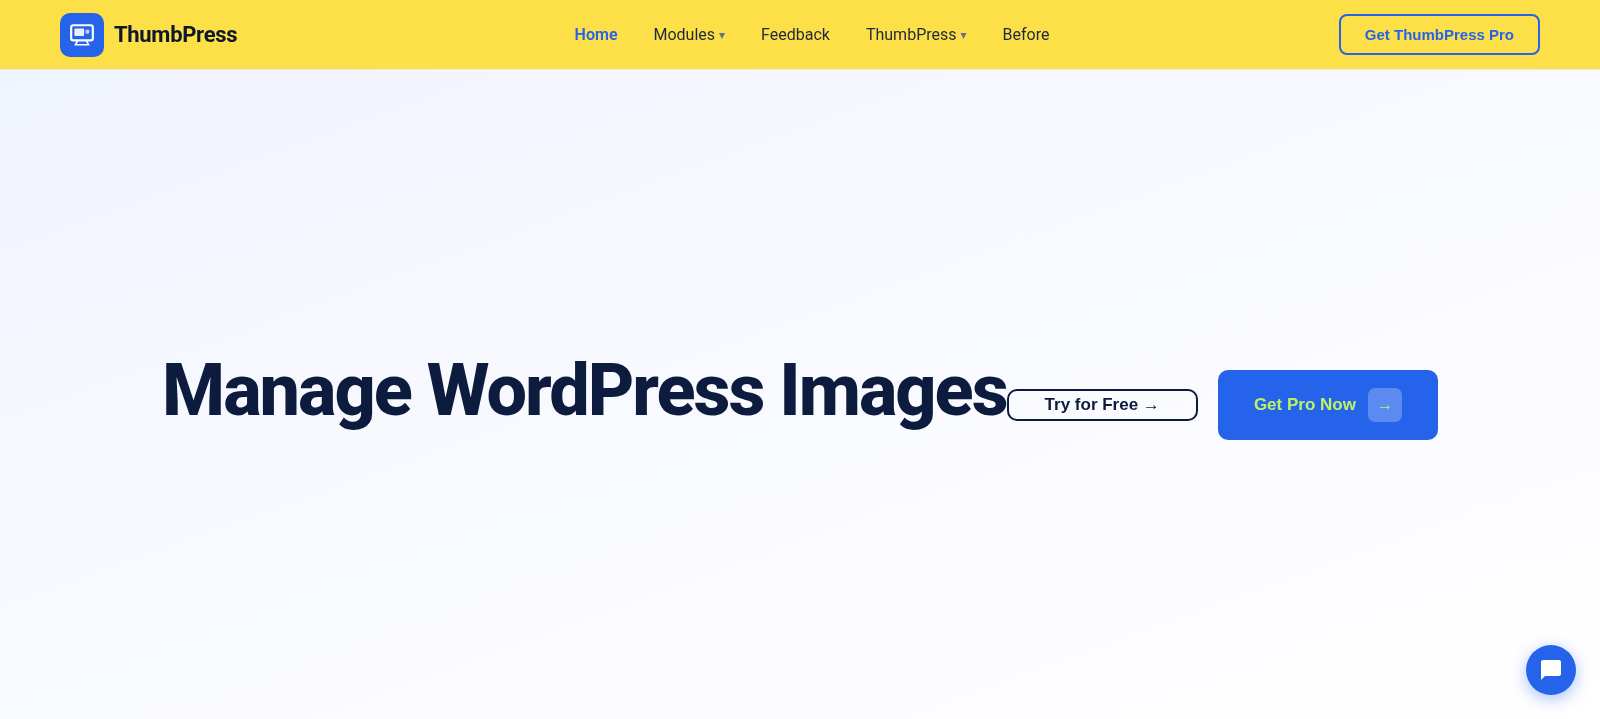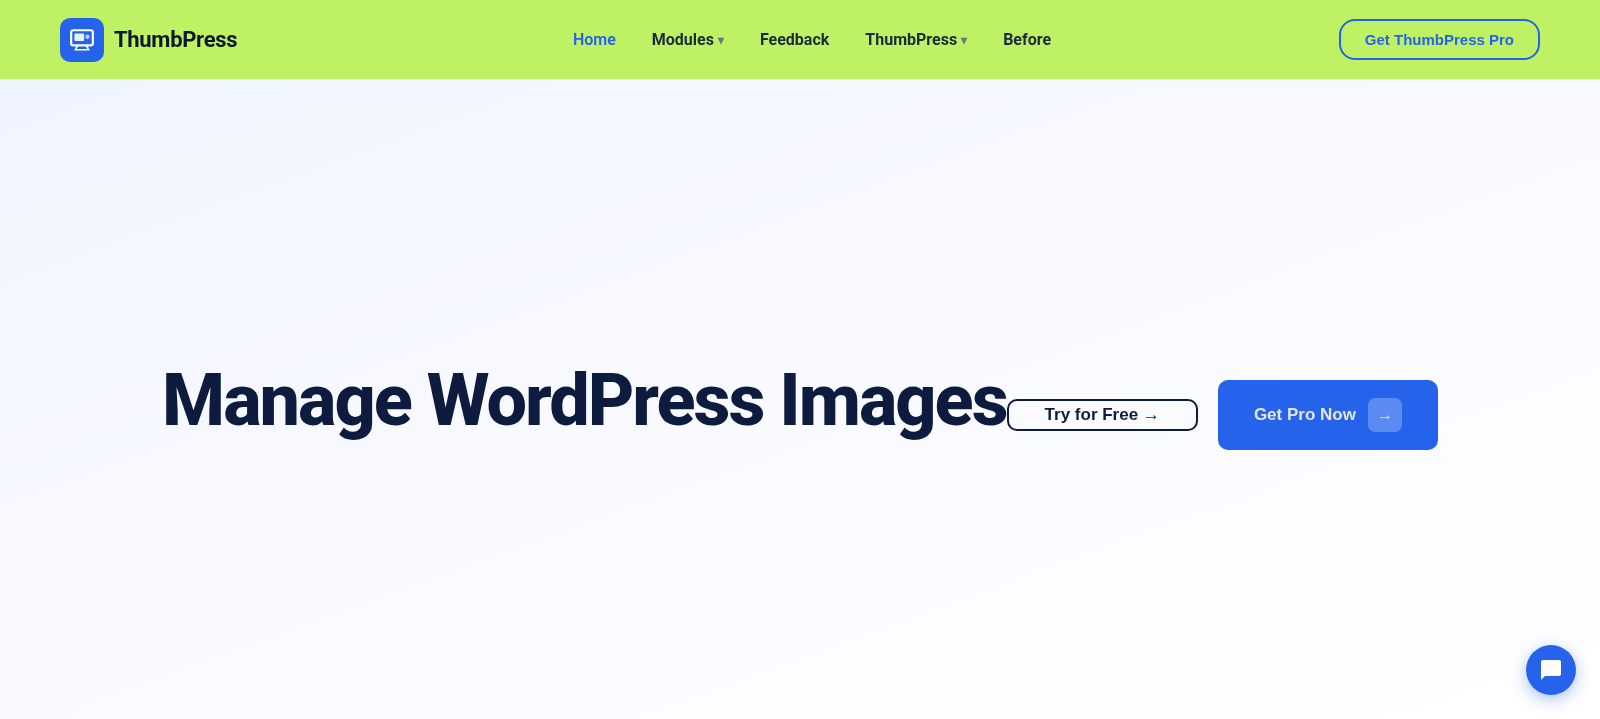--- a/index.html
+++ b/index.html
@@ -14,22 +14,22 @@
       min-height: 719px;
       overflow-x: hidden;
     }
 
     
     .navbar {
       display: flex;
       align-items: center;
       justify-content: space-between;
       padding: 0 60px;
-      height: 80px;
-      background: #bef264;
+      height: 70px;
+      background: #fde047;
       border-bottom: 1px solid #e8eaf0;
       position: sticky;
       top: 0;
       z-index: 100;
     }
 
     .navbar-left {
       display: flex;
       align-items: center;
       gap: 10px;
@@ -63,21 +63,21 @@
       display: flex;
       align-items: center;
       gap: 36px;
       margin-left: 48px;
     }
 
     .nav-link {
       font-size: 16px;
       color: #1e293b;
       text-decoration: none;
-      font-weight: 700;
+      font-weight: 400;
       cursor: pointer;
       display: flex;
       align-items: center;
       gap: 4px;
     }
 
     .nav-link.active {
       color: #2563eb;
       font-weight: 600;
     }
@@ -88,21 +88,21 @@
     }
 
     .navbar-right {
       display: flex;
       align-items: center;
     }
 
     .btn-get-pro {
       padding: 10px 24px;
       border: 2px solid #2563eb;
-      border-radius: 16px;
+      border-radius: 8px;
       background: transparent;
       color: #2563eb;
       font-size: 15px;
       font-weight: 600;
       cursor: pointer;
       white-space: nowrap;
     }
 
     
     .hero {
@@ -156,21 +156,21 @@
       align-items: center;
       gap: 10px;
       white-space: nowrap;
     }
 
     .btn-get-pro-now {
       padding: 18px 36px;
       border: none;
       border-radius: 10px;
       background: #2563eb;
-      color: #e5e5e5;
+      color: #bef264;
       font-size: 17px;
       font-weight: 600;
       cursor: pointer;
       display: flex;
       align-items: center;
       gap: 12px;
       white-space: nowrap;
     }
 
     .arrow-icon-box {

